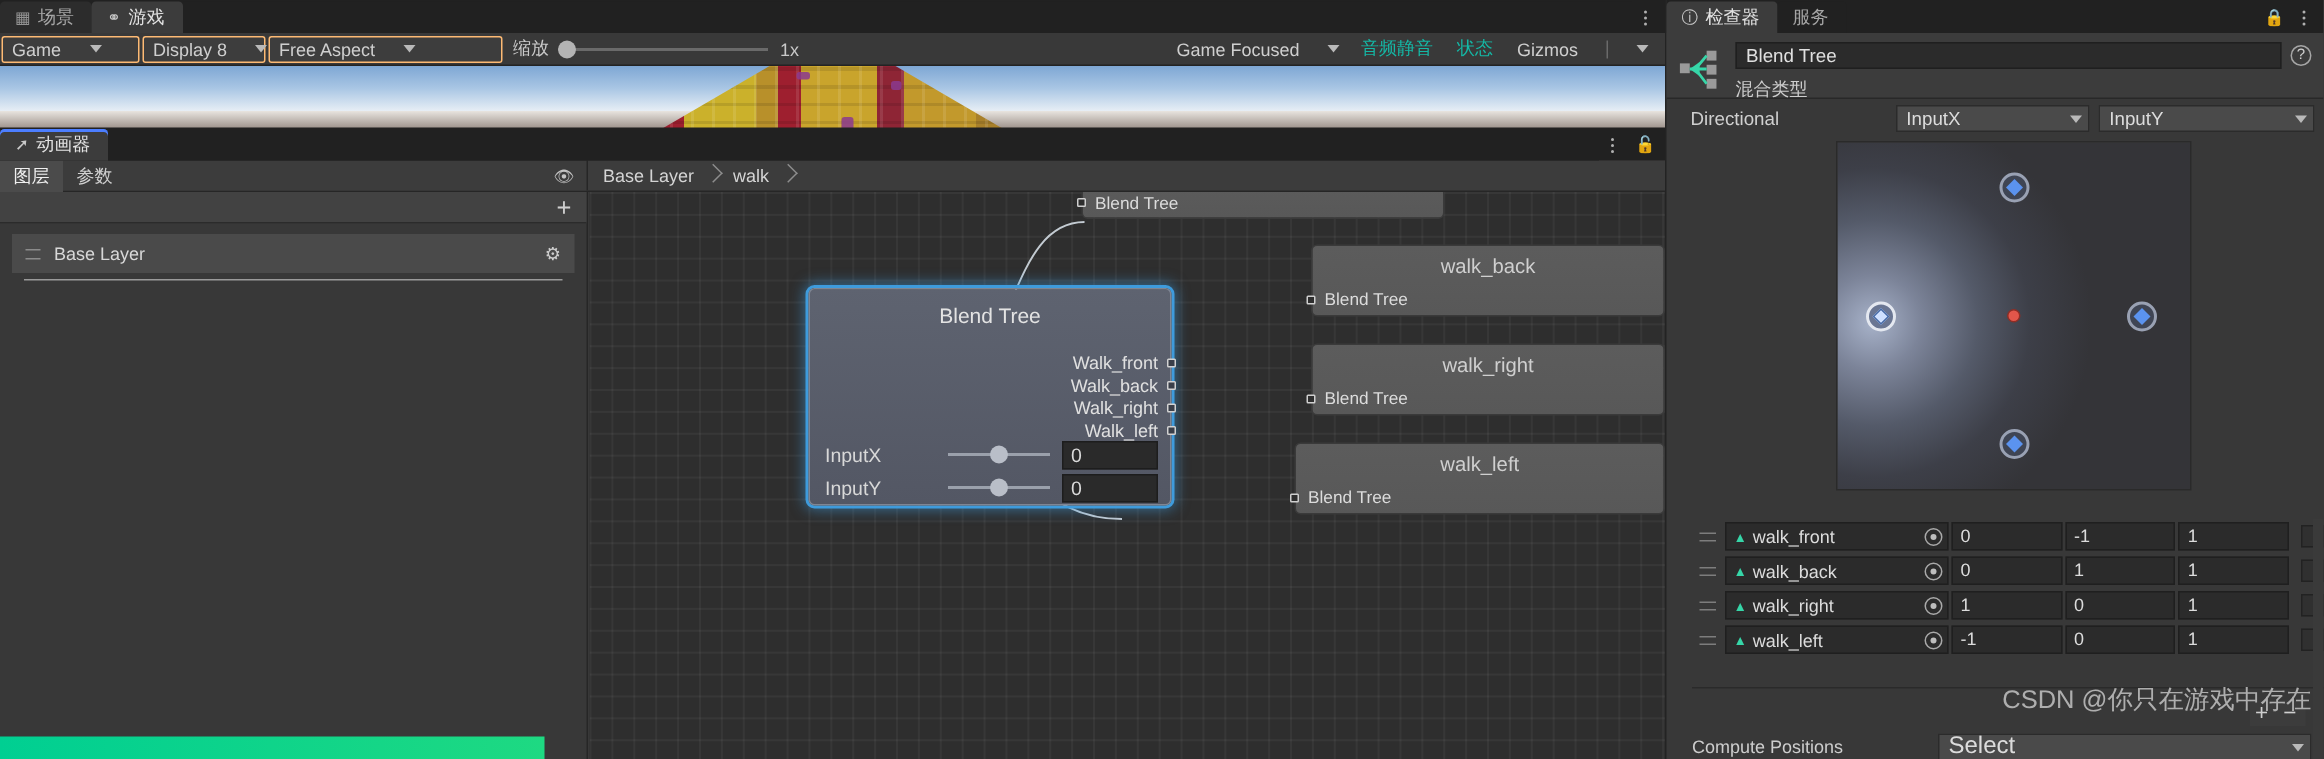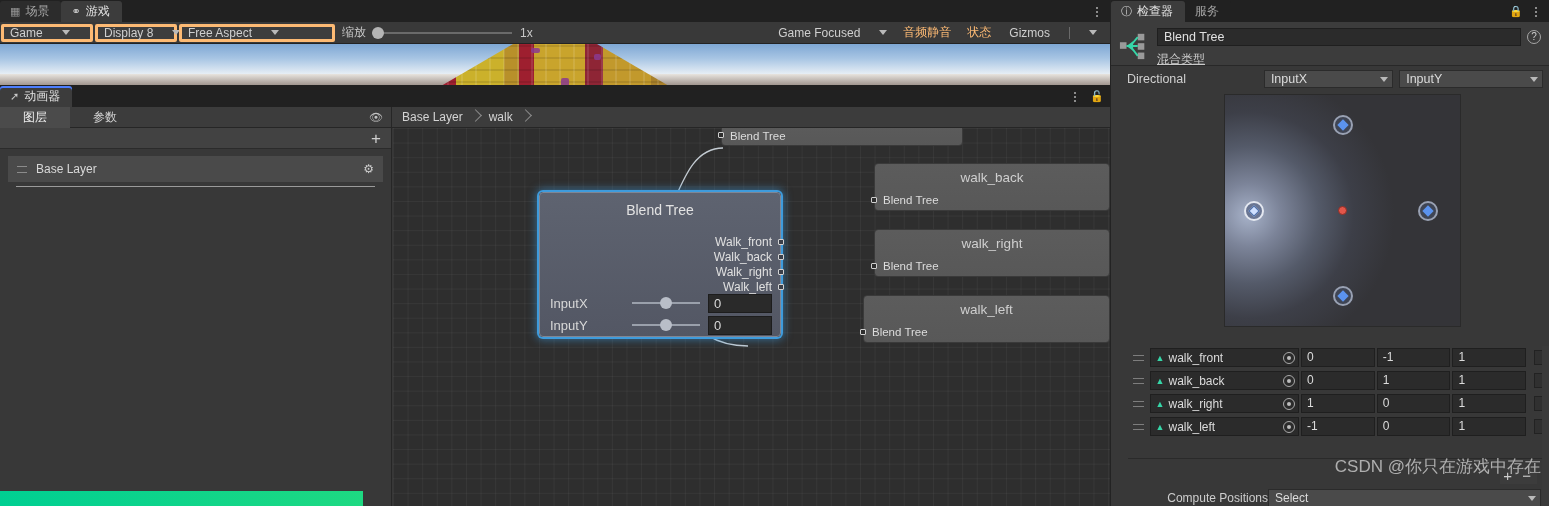--- a/index.html
+++ b/index.html
@@ -38,27 +38,27 @@
   .kebab i { width: 2px; height: 2px; background: #b0b0b0; border-radius: 50%; display: block; }
 
   
   .game-toolbar {
     height: 22px; background: #393939; border-bottom: 1px solid #232323;
     display: flex; align-items: center; gap: 0; font-size: 12px;
   }
   .tb-dd {
     height: 18px; margin: 0 1px; padding: 0 4px 0 6px;
     display: flex; align-items: center; gap: 19px;
-    background: #3d3d3d; border: 3px solid #fdba74; border-radius: 2px;
+    background: #3d3d3d; border: 1px solid #fdba74; border-radius: 2px;
     color: #cfcfcf; white-space: nowrap;
   }
   .tb-dd.plain { background: transparent; border-color: transparent; }
   .tb-btn {
     height: 18px; padding: 0 7px; display: flex; align-items: center;
-    background: #3d3d3d; border: 1px solid #2b2b2b; color: #fdba74;
+    background: #3d3d3d; border: 1px solid #2b2b2b; color: #14b8a6;
     white-space: nowrap; margin: 0 1px;
   }
   .caret { width: 0; height: 0; border-left: 4px solid transparent;
            border-right: 4px solid transparent; border-top: 5px solid #b9b9b9; }
   .tb-spacer { flex: 1 1 auto; }
   .tb-label { padding: 0 6px; color: #c9c9c9; }
   .slider-wrap { display: flex; align-items: center; gap: 0; padding-right: 4px; }
   .slider-track { width: 140px; height: 2px; background: #6a6a6a; position: relative; }
   .slider-knob { position: absolute; left: 0; top: -5px; width: 12px; height: 12px;
                  border-radius: 50%; background: #b4b4b4; }
@@ -91,21 +91,21 @@
   #tilemap .blob { position: absolute; background: #8b3a8f; border-radius: 2px; opacity: .85; }
 
   
   #animator { position: absolute; left: 0; top: 107px; right: 0; bottom: 0; background: #383838; }
   .anim-subbar {
     height: 21px; background: #3c3c3c; border-bottom: 1px solid #262626;
     display: flex; align-items: stretch;
   }
   .sb-left { width: 392px; display: flex; align-items: center; background: #3c3c3c;
              border-right: 1px solid #262626; }
-  .sb-tab { height: 21px; padding: 0 23px; display: flex; align-items: center;
+  .sb-tab { height: 21px; padding: 0 9px; display: flex; align-items: center;
             font-size: 12px; color: #d0d0d0; }
   .sb-tab.on { background: #4b4b4b; color: #efefef; }
   .sb-left .eye { margin-left: auto; margin-right: 8px; font-size: 11px; color: #c3c3c3; }
   .sb-right { flex: 1 1 auto; display: flex; align-items: center; padding-left: 10px; gap: 0; }
   .crumb { font-size: 12px; color: #d4d4d4; }
   .crumb-sep { display: inline-block; width: 14px; height: 14px; margin: 0 6px; position: relative; }
   .crumb-sep::after { content: ""; position: absolute; left: 2px; top: 1px;
      width: 8px; height: 8px; border-right: 1px solid #8d8d8d; border-top: 1px solid #8d8d8d;
      transform: rotate(45deg); }
 
@@ -173,21 +173,21 @@
 
   .insp-head { height: 44px; background: #3c3c3c; border-bottom: 1px solid #282828;
                display: flex; align-items: flex-start; padding: 6px 8px 0 8px; gap: 8px; }
   .bt-icon { width: 30px; height: 30px; flex: 0 0 30px; margin-top: 3px; }
   .insp-head-right { flex: 1 1 auto; }
   .name-row { display: flex; align-items: center; gap: 6px; }
   .name-field { flex: 1 1 auto; height: 18px; background: #2b2b2b; border: 1px solid #1f1f1f;
                 color: #e0e0e0; font-size: 12.5px; line-height: 16px; padding-left: 6px; }
   .help-ico { width: 14px; height: 14px; border-radius: 50%; border: 1px solid #a6a6a6;
               color: #cfcfcf; font-size: 10px; line-height: 12px; text-align: center; }
-  .row2 { display: flex; align-items: center; margin-top: 5px; gap: 6px; text-decoration: underline; }
+  .row2 { display: flex; align-items: center; margin-top: 5px; gap: 6px; }
   .row2 .lbl { width: 66px; font-size: 12px; color: #cdcdcd; }
   .dd {
     height: 18px; background: #4a4a4a; border: 1px solid #2b2b2b; color: #dcdcdc;
     font-size: 12.5px; display: flex; align-items: center; padding: 0 4px 0 6px;
   }
   .dd .caret { margin-left: auto; }
 
   .params-row { height: 26px; display: flex; align-items: center; padding: 0 6px 0 16px; gap: 6px; }
   .params-row .plabel { width: 135px; font-size: 12.5px; color: #d0d0d0; }
   .graph-box { margin: 2px 0 0 113px; width: 237px; height: 233px;
@@ -218,24 +218,24 @@
   .mt-motion .mname { font-size: 12px; color: #dcdcdc; }
   .mt-motion .target { margin-left: auto; width: 12px; height: 12px; border-radius: 50%;
      border: 1px solid #a9a9a9; display: flex; align-items: center; justify-content: center; }
   .mt-motion .target i { width: 4px; height: 4px; border-radius: 50%; background: #bdbdbd; display: block; }
   .mt-num { width: 75px; height: 19px; background: #2b2b2b; border: 1px solid #1f1f1f;
             color: #dcdcdc; font-size: 12px; line-height: 17px; padding-left: 5px; margin-left: 2px; }
   .mt-check { width: 15px; height: 15px; background: #303030; border: 1px solid #222; margin-left: 8px; }
   .clock-ico { font-size: 12px; color: #c2c2c2; }
 
   .bottom-select { position: absolute; left: 17px; right: 8px; bottom: -1px; display: flex;
-                   align-items: center; gap: 0; text-align: right; }
+                   align-items: center; gap: 24px; }
   .bottom-select .bs-lbl { width: 140px; font-size: 12px; color: #cdcdcd; }
   .bottom-select .bs-dd { flex: 1 1 auto; height: 18px; background: #4a4a4a;
-    border: 1px solid #2b2b2b; color: #dcdcdc; font-size: 12px; display: flex;
+    border: 1px solid #2b2b2b; color: #dcdcdc; font-size: 16px; display: flex;
     align-items: center; padding: 0 4px 0 6px; }
 
   #plusminus { position: absolute; right: 12px; bottom: 22px; font-size: 15px; color: #cfcfcf;
                letter-spacing: 3px; background: #3c3c3c; padding: 0 3px; }
   #watermark { position: absolute; right: 8px; bottom: 28px; font-size: 17px;
                color: rgba(220,220,220,.72); white-space: nowrap; }
   #scroll-strip { position: absolute; right: 0; top: 346px; width: 7px; bottom: 0; background: #3a3a3a; }
   .edge-divider { position: absolute; left: 0; right: 0; height: 1px; background: #2a2a2a; }
 </style>
 </head>

